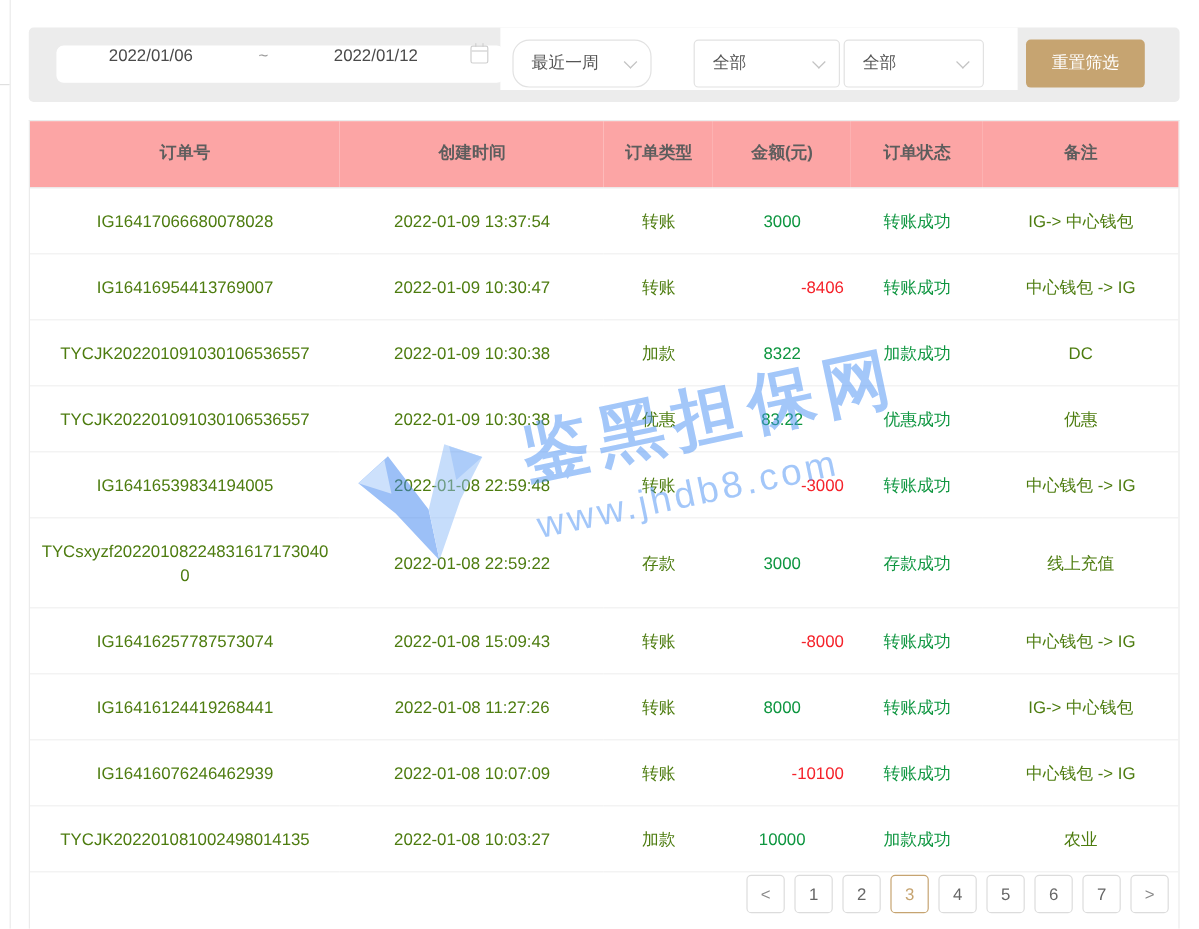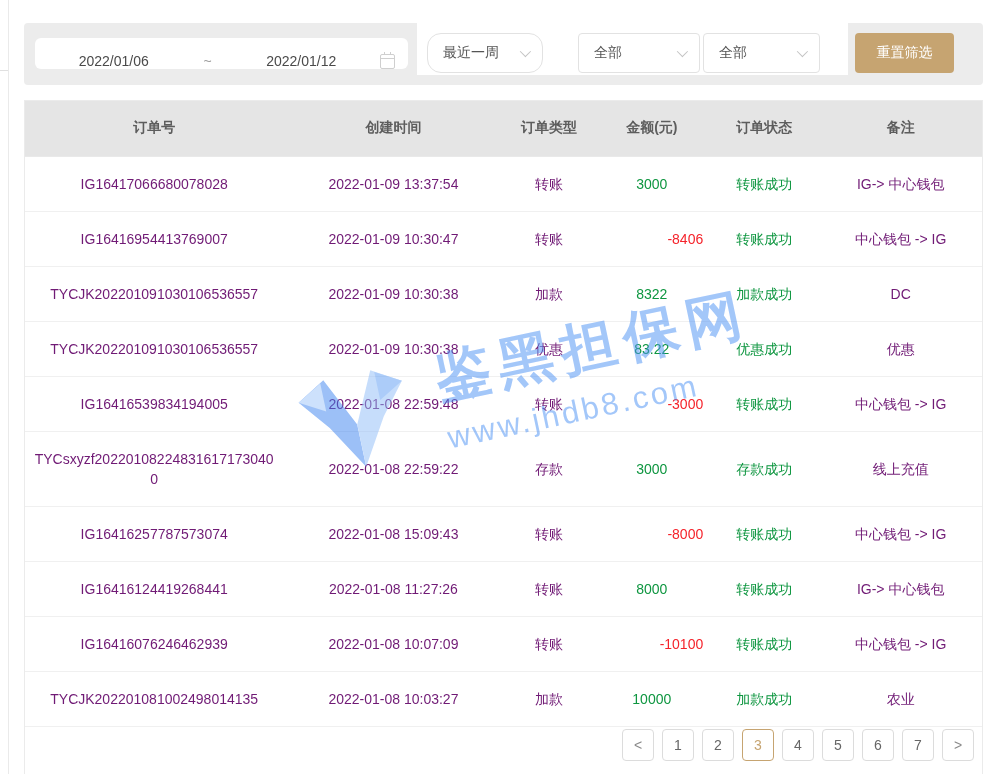--- a/index.html
+++ b/index.html
@@ -12,22 +12,22 @@
 
   
   .edge-line { position:absolute; left:8px; top:0; width:1px; height:774px; background:#eaeaea; }
   .edge-tick { position:absolute; left:0; top:70px; width:8px; height:1px; background:#e0e0e0; }
 
   
   .filter-wrap { position:absolute; left:24px; top:23px; width:959px; height:62px;
     background:#ececec; border-radius:4px; }
   .filter-notch { position:absolute; left:393px; top:0; width:431px; height:52px; background:#fff; }
 
-  .date-range { position:absolute; left:11px; top:15px; width:373px; height:31px;
-    background:#fff; border-radius:6px; display:flex; align-items:flex-end; cursor:pointer; }
+  .date-range { position:absolute; left:23px; top:15px; width:373px; height:31px;
+    background:#fff; border-radius:6px; display:flex; align-items:flex-start; cursor:pointer; }
   .date-val { flex:1; text-align:center; color:#4a4a4a; }
   .date-sep { width:30px; text-align:center; color:#9b9b9b; }
   .cal-icon { position:relative; width:15px; height:15px; margin-right:13px;
     border:1px solid #cfcfcf; border-radius:2px; flex:0 0 auto; }
   .cal-icon::before { content:""; position:absolute; left:0; right:0; top:3px; height:1px; background:#cfcfcf; }
   .cal-icon::after { content:""; position:absolute; top:-3px; left:3px; width:1px; height:3px;
     background:#cfcfcf; box-shadow:6px 0 0 #cfcfcf; }
 
   .select { position:absolute; top:10px; height:40px; background:#fff;
     border:1px solid #e2e2e2; border-radius:4px; display:flex; align-items:center;
@@ -41,24 +41,24 @@
 
   .reset-btn { position:absolute; left:831px; top:10px; width:99px; height:40px;
     background:var(--accent,#c6a471); color:#fff; border:none; border-radius:4px;
     font-size:14px; font-family:inherit; cursor:pointer; }
 
   
   .card { position:absolute; left:24px; top:100px; width:959px; height:674px;
     background:#fff; border:1px solid #ebebeb; border-bottom:none; }
   table { width:100%; border-collapse:collapse; table-layout:fixed; }
   th, td { text-align:center; font-weight:normal; }
-  thead th { height:55px; background:#e5e5e5; color:#5d5d5d; font-weight:bold;
+  thead th { height:55px; background:#fca5a5; color:#5d5d5d; font-weight:bold;
     border-bottom:1px solid #e9e9e9; }
   tbody td { padding:17px 6px; line-height:20px; border-bottom:1px solid #f0f0f0;
-    word-break:break-all; color:#701a75; }
+    word-break:break-all; color:#4d7c0f; }
   th:nth-child(1), td:nth-child(1) { width:27%; }
   th:nth-child(2), td:nth-child(2) { width:23%; }
   th:nth-child(3), td:nth-child(3) { width:9.5%; }
   th:nth-child(4), td:nth-child(4) { width:12%; }
   th:nth-child(5), td:nth-child(5) { width:11.5%; }
   th:nth-child(6), td:nth-child(6) { width:17%; }
   td.pos { color:var(--positive,#0e9640); }
   td.neg { color:var(--negative,#f5232b);text-align:right; }
   td.status { color:var(--positive,#0e9640);text-align:center; }
 

